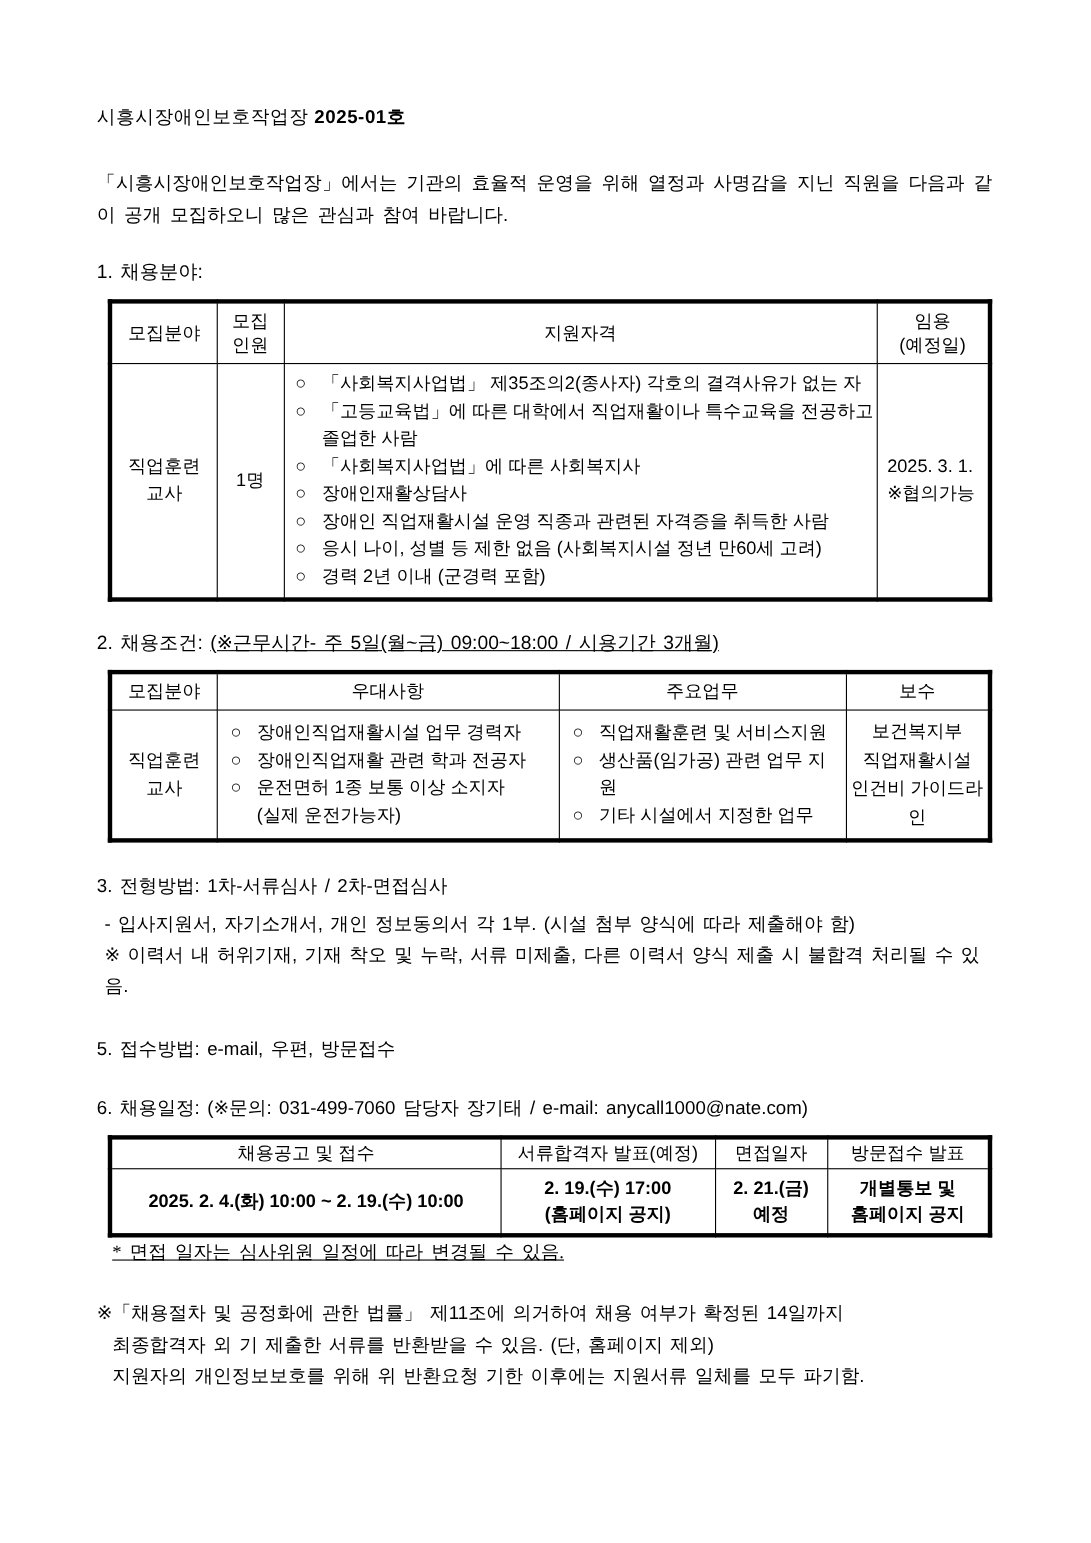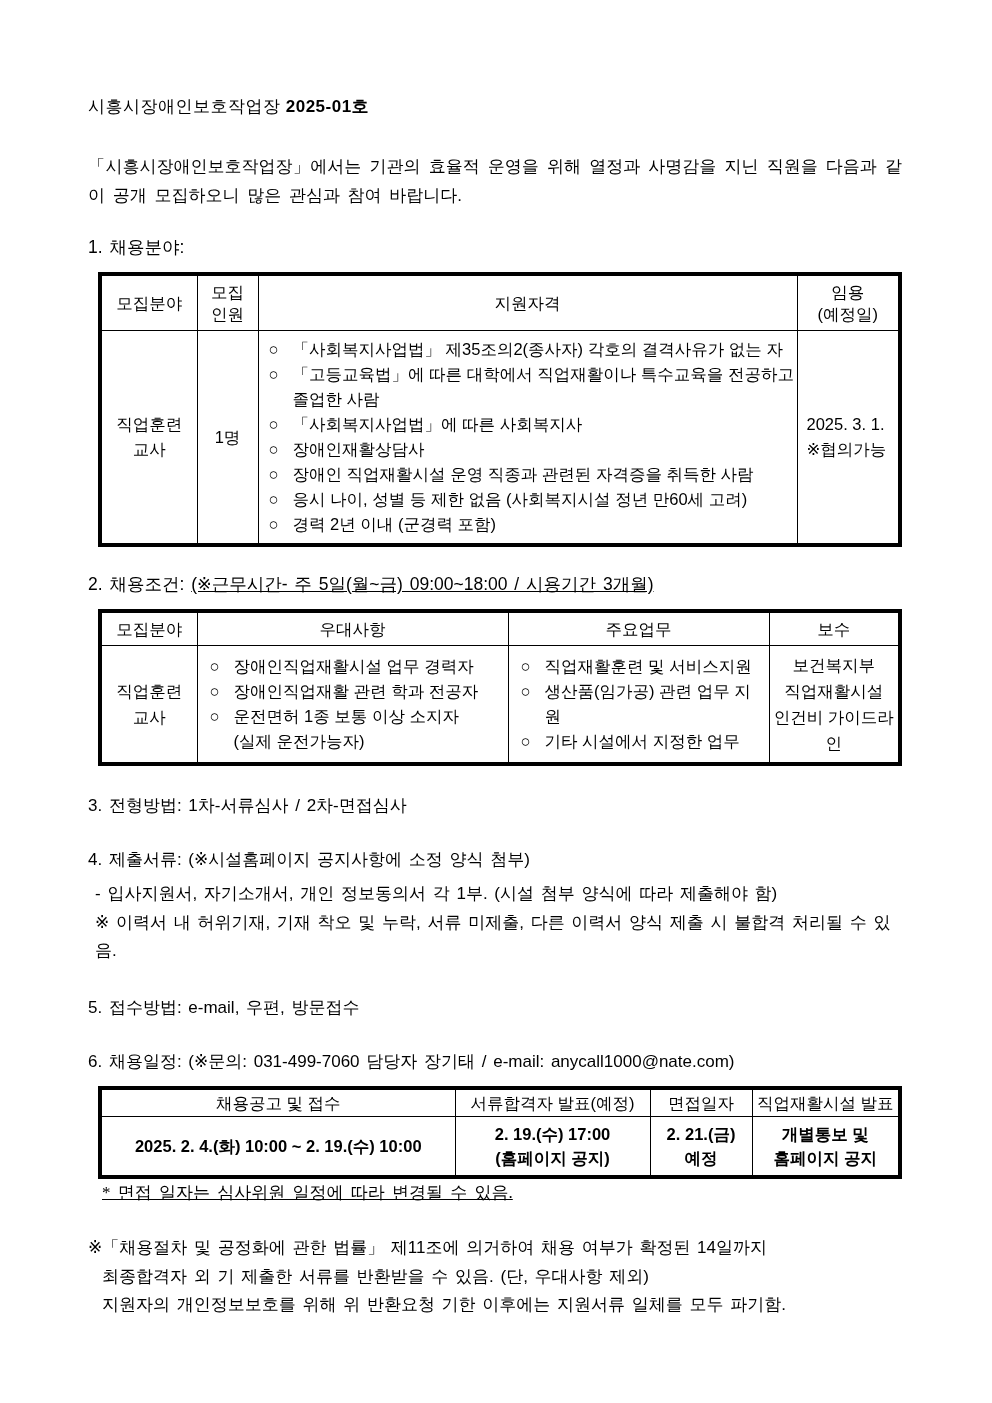--- a/index.html
+++ b/index.html
@@ -179,54 +179,53 @@
         </td>
       <td class="center pre">보건복지부
 직업재활시설
 인건비 가이드라인</td>
     </tr>
   </tbody>
     </table>
 
   <div class="body-line">3. 전형방법: 1차-서류심사 / 2차-면접심사</div>
 
-  <div class="body-line" style="margin-top:31px;">4. 제출서류: (※시설홈페이지 공지사항에 소정 양식 첨부)</div>
   <div class="sub-line">- 입사지원서, 자기소개서, 개인 정보동의서 각 1부. (시설 첨부 양식에 따라 제출해야 함)</div>
   <div class="sub-line" style="margin-top:1px;">※ 이력서 내 허위기재, 기재 착오 및 누락, 서류 미제출, 다른 이력서 양식 제출 시 불합격 처리될 수 있음.</div>
 
   <div class="body-line" style="margin-top:31px;">5. 접수방법: e-mail, 우편, 방문접수</div>
 
   <div class="body-line" style="margin-top:31px;">6. 채용일정: (※문의: 031-499-7060 담당자 장기태 / e-mail: anycall1000@nate.com)</div>
 
   <table class="tbl t3">
     <colgroup>
         <col style="width:355px">
         <col style="width:195px">
         <col style="width:102px">
         <col style="width:148px">
       </colgroup>
     <tbody>
         <tr>
       <th>채용공고 및 접수</th>
       <th>서류합격자 발표(예정)</th>
       <th>면접일자</th>
-      <th>직업재활시설 발표</th>
+      <th>방문접수 발표</th>
     </tr>
     <tr>
       <td class="center">2025. 2. 4.(화) 10:00 ~ 2. 19.(수) 10:00</td>
       <td class="center pre">2. 19.(수) 17:00
 (홈페이지 공지)</td>
       <td class="center pre">2. 21.(금)
 예정</td>
       <td class="center pre">개별통보 및
 홈페이지 공지</td>
     </tr>
   </tbody>
     </table>
   <div class="tbl-note u">* 면접 일자는 심사위원 일정에 따라 변경될 수 있음.</div>
 
   <div class="footer-note">
     <div>※「채용절차 및 공정화에 관한 법률」 제11조에 의거하여 채용 여부가 확정된 14일까지</div>
-    <div class="ind">최종합격자 외 기 제출한 서류를 반환받을 수 있음. (단, 우대사항 제외)</div>
+    <div class="ind">최종합격자 외 기 제출한 서류를 반환받을 수 있음. (단, 홈페이지 제외)</div>
     <div class="ind">지원자의 개인정보보호를 위해 위 반환요청 기한 이후에는 지원서류 일체를 모두 파기함.</div>
   </div>
 
 </div>
 
 </body></html>

